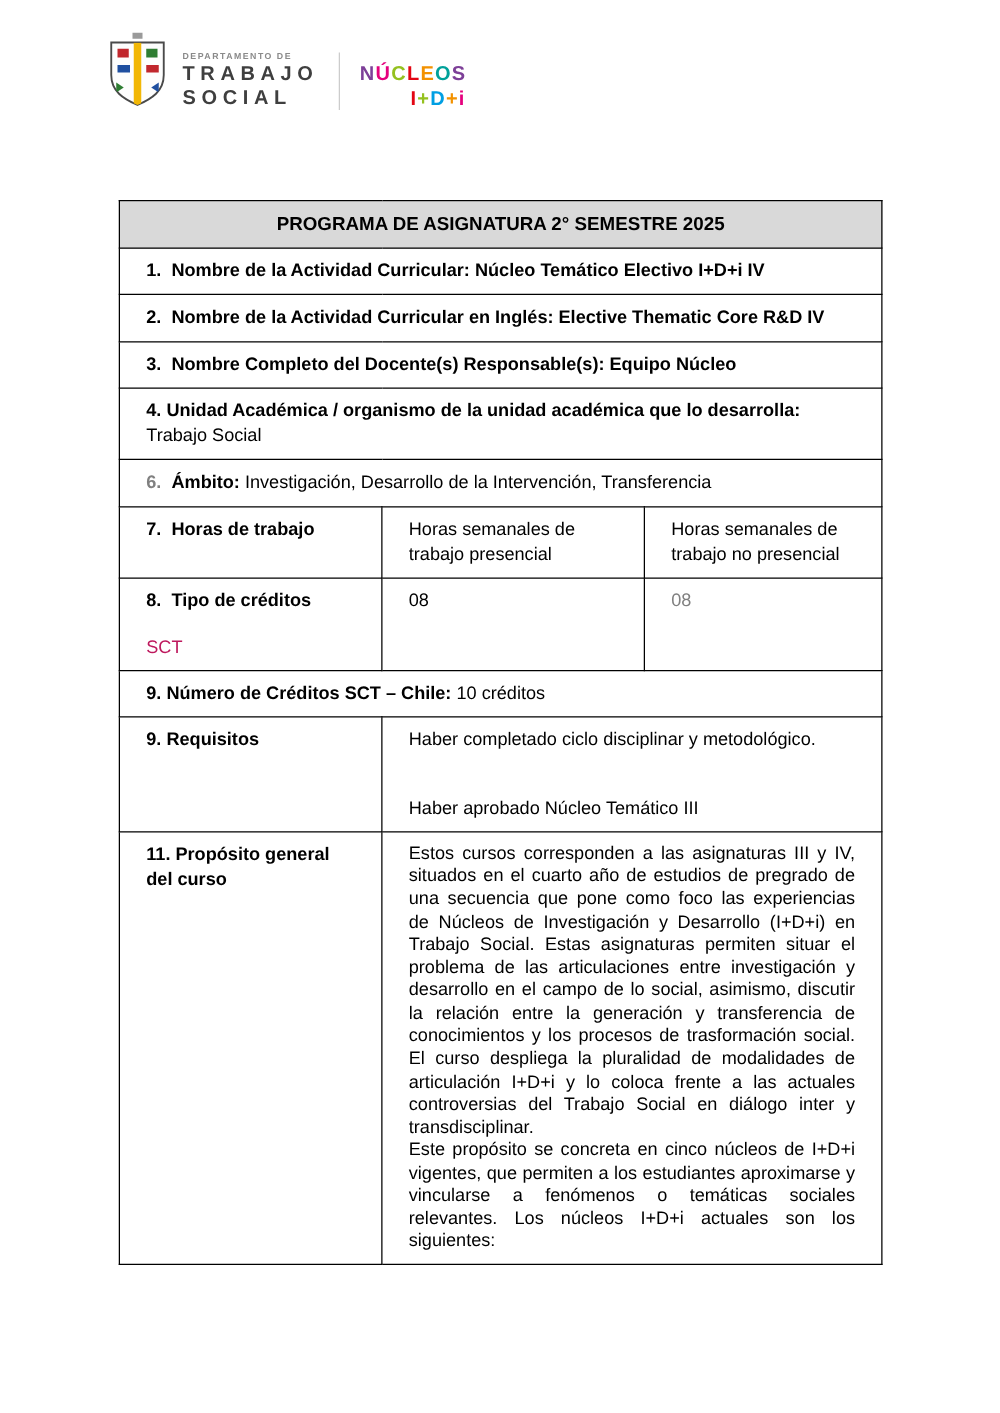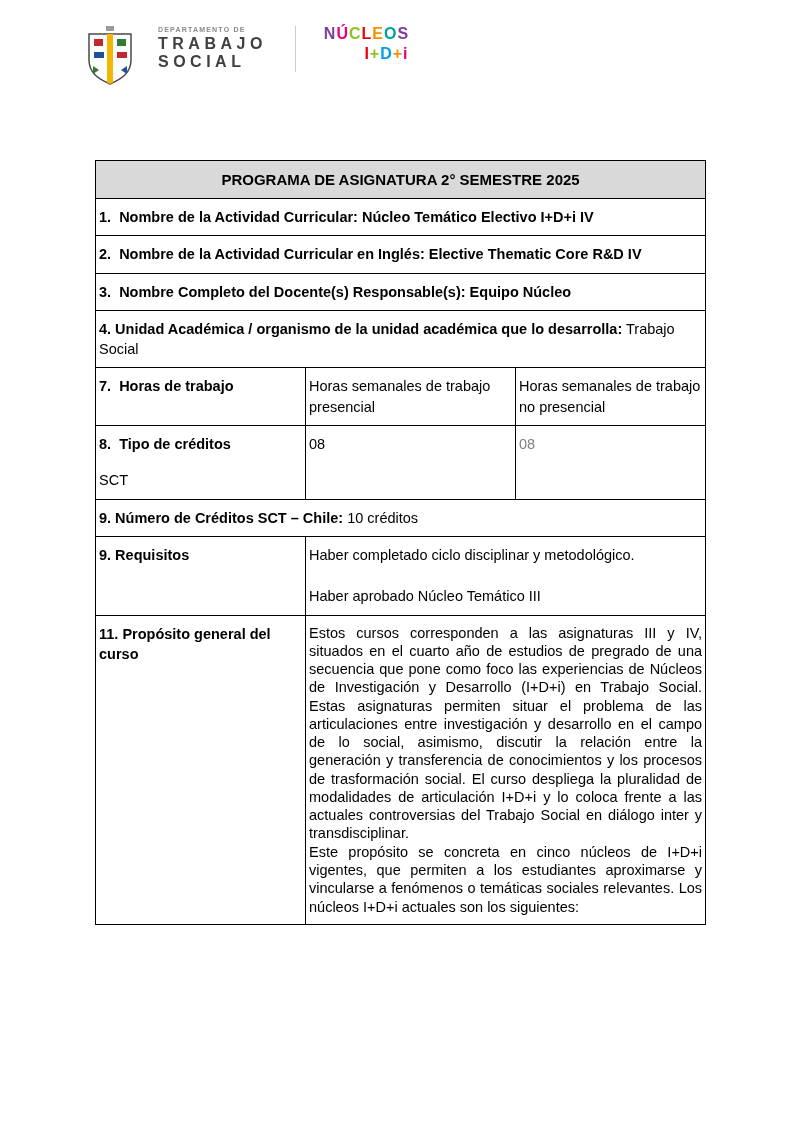--- a/index.html
+++ b/index.html
@@ -7,21 +7,21 @@
     width:800px; height:1130px;
     font-family:"Liberation Sans", sans-serif;
     color:#000;
     position:relative;
   }
   .page { position:relative; width:800px; height:1130px; overflow:hidden; }
 
   
   .logo-row {
     position:absolute; top:26px; left:86px;
-    display:flex; align-items:flex-start; gap:24px;
+    display:flex; align-items:flex-end; gap:12px;
   }
   .crest { flex:0 0 auto; }
   .dept-block { display:flex; flex-direction:column; justify-content:center; }
   .dept-small {
     font-size:7px; letter-spacing:1.2px; color:#8a8a8a; font-weight:bold;
     margin-bottom:2px;
   }
   .dept-big {
     font-size:16px; letter-spacing:4.5px; color:#3f3f3f; font-weight:bold;
     line-height:1.15;
@@ -32,39 +32,39 @@
   .idi-word { font-size:16px; font-weight:bold; letter-spacing:1px; margin-top:4px; line-height:1;margin-left:40px; }
 
   
   table.program {
     position:absolute; left:95px; top:160px;
     width:610px; border-collapse:collapse; table-layout:fixed;
     font-size:14.5px;
   }
   table.program td {
     border:1px solid #000;
-    padding:8px 3px;
+    padding:8px 21px;
     vertical-align:top;
     line-height:1.4;
     word-wrap:break-word;
   }
   td.thead {
     background:#d9d9d9;
     font-weight:bold;
     text-align:center;
     padding:10px 8px;
     font-size:15px;
   }
   .b { font-weight:bold; }
   .gray { color:#808080; }
   .center { }
   .just { text-align:justify; line-height:1.26; }
-  .sct-line { margin-top:16px; color:#000000; }
+  .sct-line { margin-top:16px; color:#be185d; }
   td.tall9 { padding-bottom:32px; }
-  .p-gap { margin-top:21px; }
+  .p-gap { margin-top:34px; }
 </style>
 </head>
 <body>
 
 <div class="page">
 
   <header class="logo-row">
     <svg class="crest" width="48" height="62" viewBox="0 0 48 62">
       <rect x="20" y="0" width="8" height="5" fill="#9a9a9a"></rect>
       <defs>
@@ -122,20 +122,25 @@
       <td colspan="3" class="b">3.&nbsp;&nbsp;Nombre Completo del Docente(s) Responsable(s): Equipo Núcleo</td>
     </tr>
 
     <tr>
       <td colspan="3">
         <span class="b">4. Unidad Académica / organismo de la unidad académica que lo desarrolla:</span><span> Trabajo Social</span>
       </td>
     </tr>
 
 
+    <tr>
+      <td colspan="3">
+        <span class="b gray">6.&nbsp;&nbsp;</span><span class="b">Ámbito:</span><span> Investigación, Desarrollo de la Intervención, Transferencia</span>
+      </td>
+    </tr>
 
     <tr>
       <td class="b">7.&nbsp;&nbsp;Horas de trabajo</td>
       <td>Horas semanales de trabajo presencial</td>
       <td>Horas semanales de trabajo no presencial</td>
     </tr>
 
     <tr>
       <td>
         <div class="b">8.&nbsp;&nbsp;Tipo de créditos</div>

